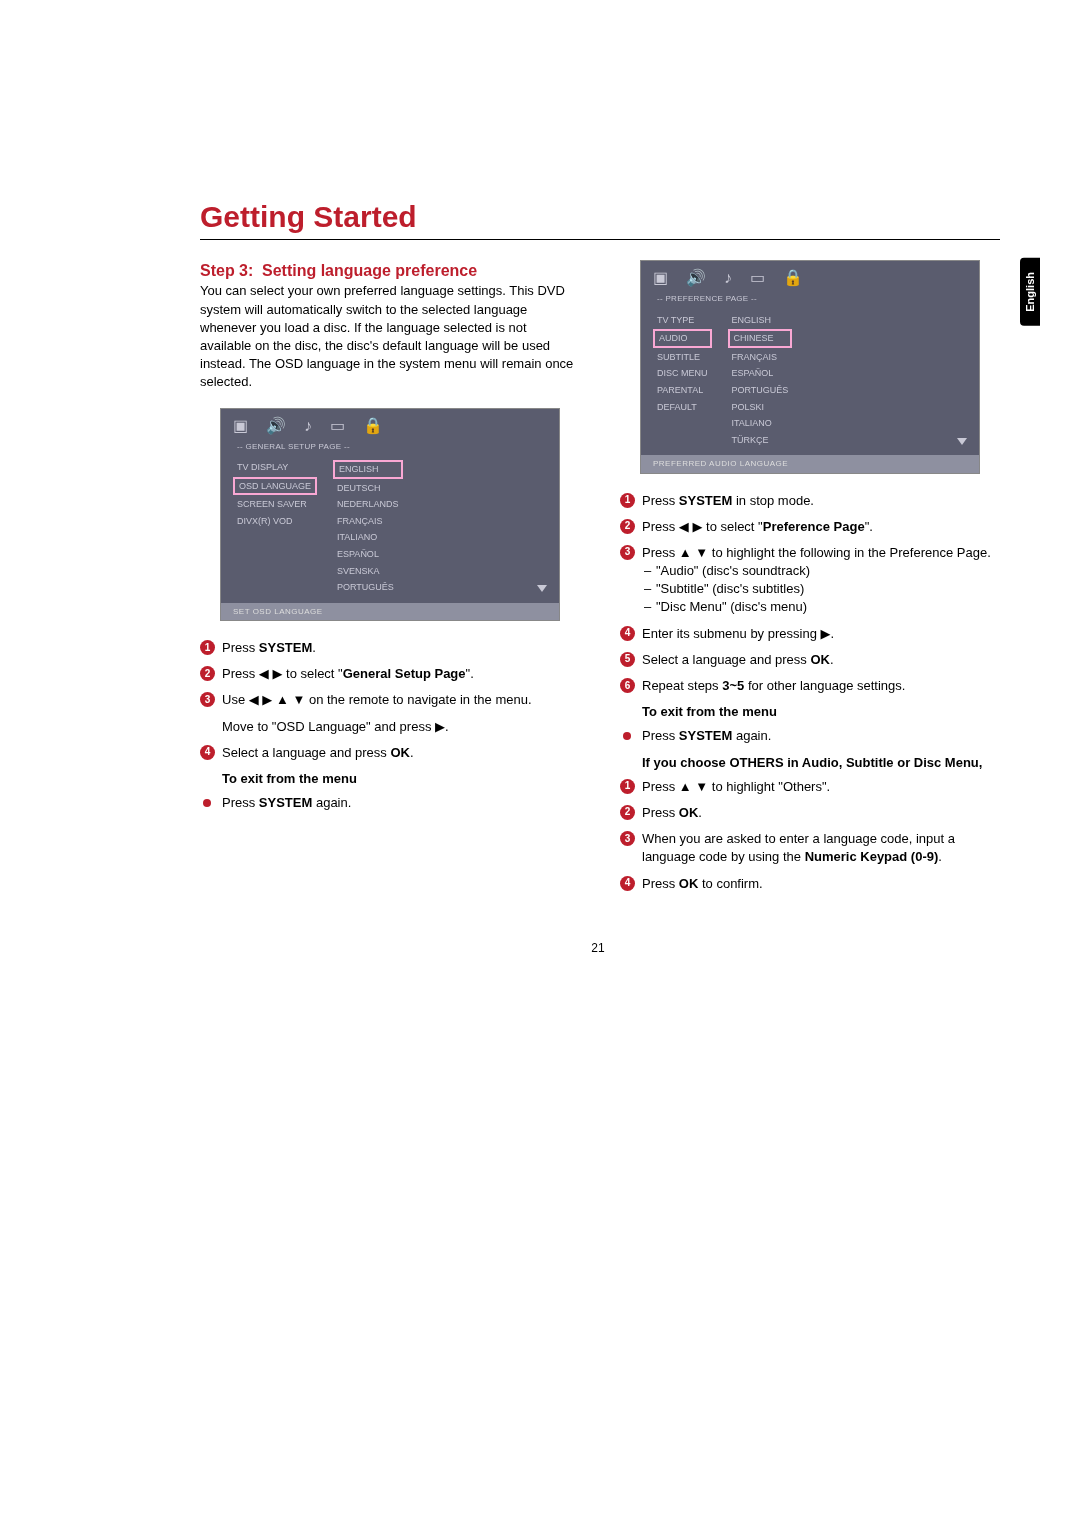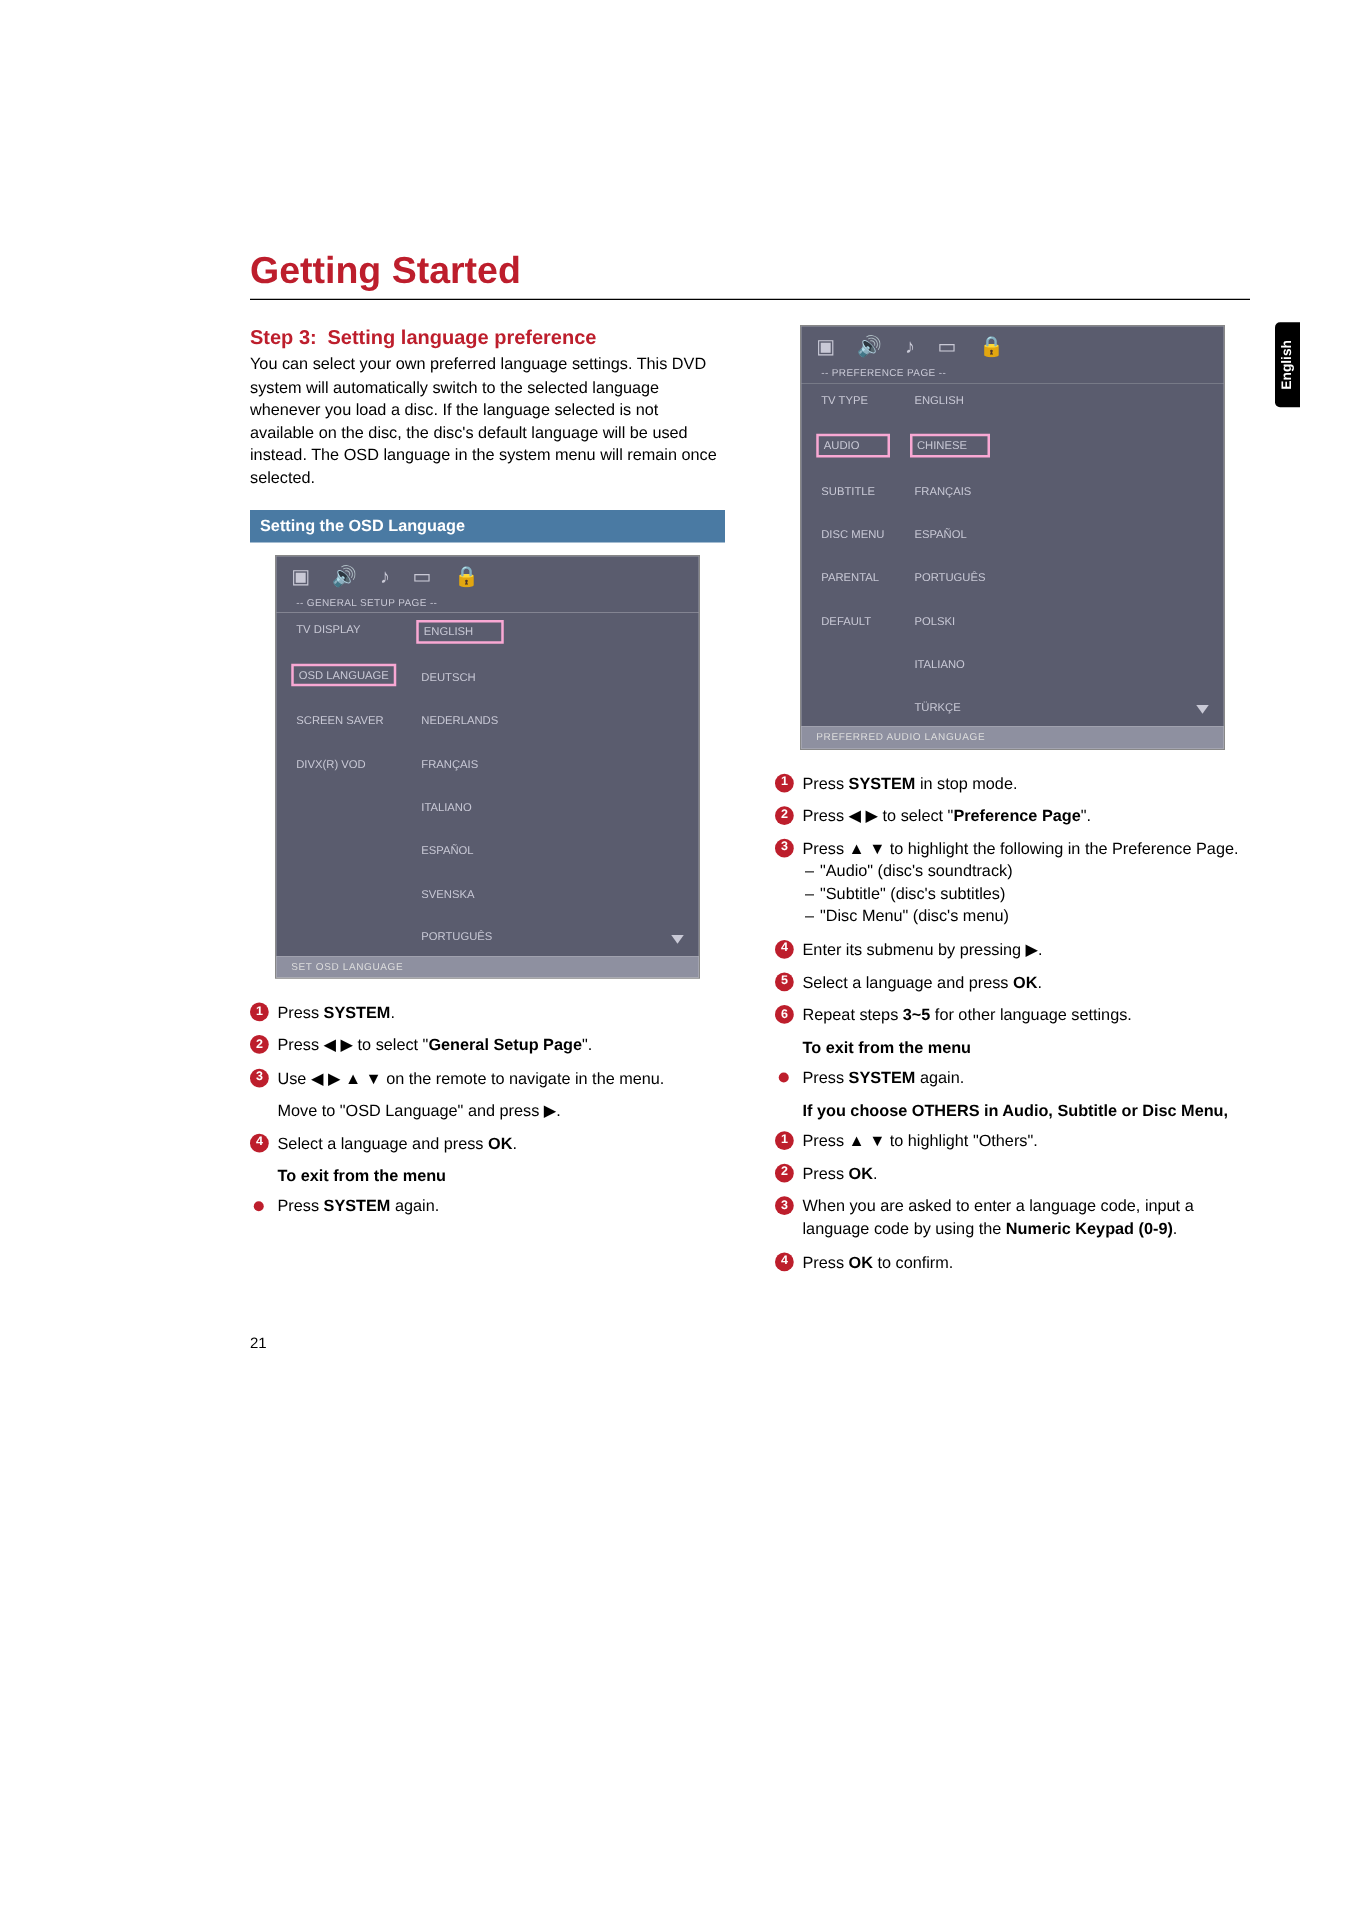--- a/index.html
+++ b/index.html
@@ -12,53 +12,52 @@
   .step-head { color: #bd1e2c; font-weight: bold; font-size: 16px; }
   .step-head .label { display: inline-block; width: 62px; }
   .body-p { font-size: 13px; margin-bottom: 16px; }
   .section-bar { background: #4a7aa3; color: #fff; font-weight: bold; font-size: 13px; padding: 4px 8px; margin-bottom: 10px; }
   .osd-box { border: 1.5px solid #888; margin: 0 20px 18px 20px; }
   .osd-top { background: #5a5c6e; padding: 6px 12px 2px 12px; }
   .icon-row { display: flex; gap: 18px; margin-bottom: 4px; }
   .icon-row span { color: #c9c9d6; font-size: 16px; }
   .osd-sub { color: #c9c9d6; font-size: 8px; letter-spacing: .3px; margin-left: 4px; }
   .osd-body { background: #5a5c6e; display: flex; font-size: 9px; color: #c9c9d6; padding: 6px 12px 8px 12px; gap: 16px; min-height: 100px; }
-  .osd-left-list, .osd-right-list { display: flex; flex-direction: column; gap: 20px; }
+  .osd-left-list, .osd-right-list { display: flex; flex-direction: column; gap: 2px; }
   .osd-left-list span, .osd-right-list span { padding: 1px 4px; }
   .hili { border: 2px solid #f9a8d4; }
   .osd-foot { background: #8e90a0; font-size: 8px; color: #ddd; padding: 3px 12px; letter-spacing: .5px; }
   ol.steps { list-style: none; counter-reset: none; }
   ol.steps > li { position: relative; padding-left: 22px; margin-bottom: 8px; font-size: 13px; }
   .num { position: absolute; left: 0; top: 1px; width: 15px; height: 15px; border-radius: 50%; background: #bd1e2c; color: #fff; font-size: 10px; font-weight: bold; display: flex; align-items: center; justify-content: center; }
   .bullet-dot { position: absolute; left: 3px; top: 5px; width: 8px; height: 8px; border-radius: 50%; background: #bd1e2c; }
   .sublist { margin-left: 2px; }
   .sublist div { padding-left: 12px; position: relative; font-size: 13px; }
   .sublist div::before { content: "–"; position: absolute; left: 0; }
   .indent-head { font-weight: bold; font-size: 13px; margin: 6px 0 6px 22px; }
   .arrow { font-family: Arial, sans-serif; }
   .tri-down { display: inline-block; width: 0; height: 0; border-left: 5px solid transparent; border-right: 5px solid transparent; border-top: 7px solid #c9c9d6; vertical-align: middle; }
-  .page-num { text-align: left; font-size: 12px; margin-top: 40px; padding-right: 4px; }
+  .page-num { text-align: center; font-size: 12px; margin-top: 40px; padding-right: 4px; }
   b { font-weight: bold; }
 </style>
 </head>
 <body>
 
 <div class="page">
   <div class="title-bar">Getting Started</div>
   <div class="lang-tab">English</div>
 
   <div class="cols">
 
     <div class="col">
       <div class="step-head">
         <span class="label">Step 3:</span><span>Setting language preference</span>
       </div>
       <p class="body-p">You can select your own preferred language settings. This DVD system will automatically switch to the selected language whenever you load a disc. If the language selected is not available on the disc, the disc's default language will be used instead. The OSD language in the system menu will remain once selected.</p>
 
-      <div class="section-bar">Setting the OSD Language</div>
 
       <div class="osd-box">
         <div class="osd-top">
           <div class="icon-row">
             <span>▣</span>
             <span>🔊</span>
             <span>♪</span>
             <span>▭</span>
             <span>🔒</span>
           </div>

